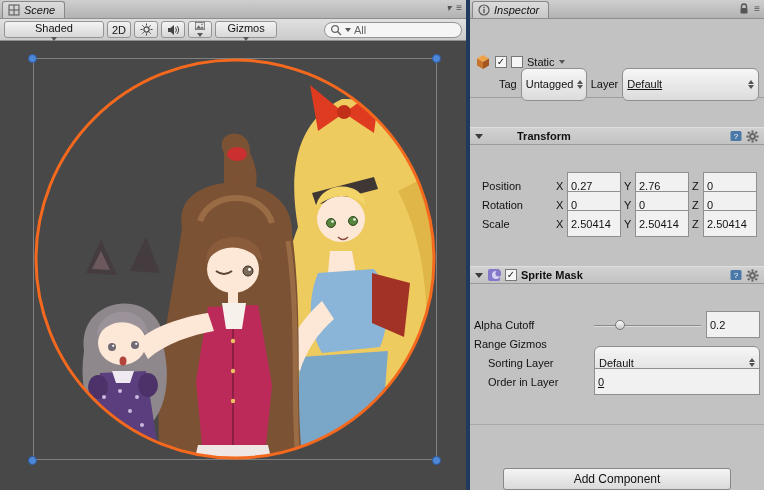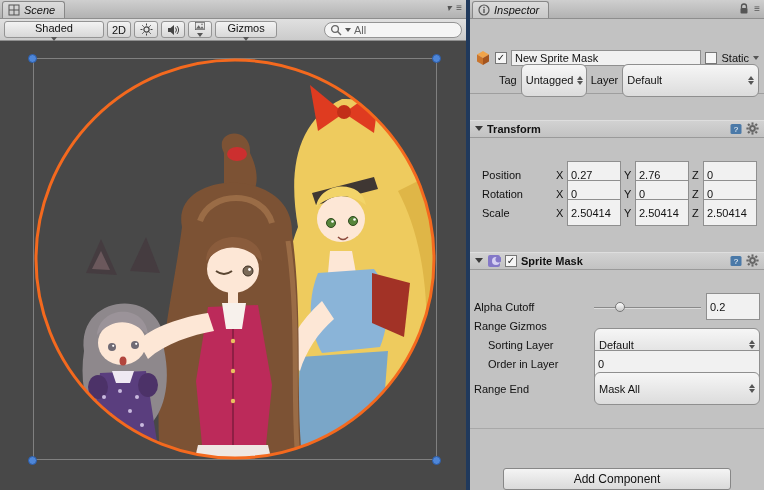--- a/index.html
+++ b/index.html
@@ -41,21 +41,21 @@
   .ctitle { font-weight:bold; }
   .cicons { margin-left:auto; display:flex; gap:4px; align-items:center; }
   .cbody { padding:3px 4px 5px 0; display:flex; flex-direction:column; gap:2px; }
   .trow { display:flex; align-items:center; height:17px; }
   .rlabel { width:86px; padding-left:12px; flex:none; overflow:hidden; white-space:nowrap; }
   .rlabel-w { width:124px; padding-left:4px; flex:none; }
   .rlabel-ind { width:124px; padding-left:18px; flex:none; }
   .axis { flex:1; display:flex; align-items:center; gap:3px; margin-right:3px; }
   .axl { width:8px; text-align:left; flex:none; }
   .axis .tfield { flex:1; }
-  .grow { flex:1; }
+  .grow { flex:1;text-decoration:underline; }
   .objfield { flex:1; height:15px; background:#e9e9e9; border:1px solid #8f8f8f; display:flex; align-items:center; gap:3px; padding:0 3px; }
   .picker { margin-left:5px; flex:none; display:flex; align-items:center; }
   .slider { flex:1; position:relative; height:14px; margin-right:5px; }
   .slider .track { position:absolute; left:0; right:0; top:7px; height:2px; background:#8a8a8a; border-bottom:1px solid #dcdcdc; }
   .slider .thumb { position:absolute; left:20%; top:2px; width:10px; height:10px; border-radius:50%; background:linear-gradient(#fdfdfd,#c8c8c8); border:1px solid #777; }
   .val-field { width:54px; flex:none; }
   .plain-row { height:17px; display:flex; align-items:center; padding-left:4px; }
   .addc-wrap { display:flex; justify-content:center; padding-top:14px; }
   .addc { width:228px; height:22px; background:linear-gradient(#f4f4f4,#dadada); border:1px solid #878787; border-radius:3px; display:flex; align-items:center; justify-content:center; font-size:12px; }
   svg { display:block; }
@@ -248,21 +248,20 @@
     <div class="insp-header">
       <div class="hrow">
         <svg width="16" height="16" viewBox="0 0 16 16">
             <polygon points="8,1 14,4.5 8,8 2,4.5" fill="#f0a44a"></polygon>
             <polygon points="2,4.5 8,8 8,15 2,11.5" fill="#c9742c"></polygon>
             <polygon points="14,4.5 8,8 8,15 14,11.5" fill="#a5551e"></polygon>
           </svg>
         <span class="cb">
             <span>✓</span>
           </span>
-        <span class="tfield namefield">New Sprite Mask</span>
         <span class="cb"></span>
         <span>Static</span>
         <span class="tri-dn"></span>
       </div>
       <div class="hrow hrow2">
         <span>Tag</span>
         <div class="popup" style="width:66px">
           <span>Untagged</span>
           <span class="updown">
               <span class="tri-up"></span>
@@ -275,21 +274,21 @@
           <span class="updown">
               <span class="tri-up"></span>
               <span class="tri-dn"></span>
             </span>
         </div>
       </div>
     </div>
 
     <div class="chead">
       <span class="fold"></span>
-      <span class="ctitle" style="">Transform</span>
+      <span class="ctitle" style="margin-left:30px">Transform</span>
       <span class="cicons">
         <svg width="12" height="12" viewBox="0 0 12 12">
             <rect x="0.5" y="1" width="11" height="10" rx="1.5" fill="#4a79a8"></rect>
             <text x="6" y="9" text-anchor="middle" font-size="8" fill="#fff" font-family="Liberation Sans,sans-serif">?</text>
           </svg>
         <svg width="13" height="13" viewBox="0 0 13 13">
             <g fill="#666">
               <circle cx="6.5" cy="6.5" r="3.4"></circle>
               <rect x="5.5" y="0.4" width="2" height="2.4"></rect>
               <rect x="5.5" y="10.2" width="2" height="2.4"></rect>
@@ -403,30 +402,20 @@
           <span class="updown">
               <span class="tri-up"></span>
               <span class="tri-dn"></span>
             </span>
         </div>
       </div>
       <div class="trow">
         <span class="rlabel-ind">Order in Layer</span>
         <span class="tfield grow">0</span>
       </div>
-      <div class="trow" style="margin-top:6px">
-        <span class="rlabel-w">Range End</span>
-        <div class="popup grow">
-          <span>Mask All</span>
-          <span class="updown">
-              <span class="tri-up"></span>
-              <span class="tri-dn"></span>
-            </span>
-        </div>
-      </div>
     </div>
 
     <div style="border-top:1px solid #a8a8a8"></div>
     <div class="addc-wrap">
       <div class="addc">Add Component</div>
     </div>
   </div>
 </div>
 
 </body></html>

